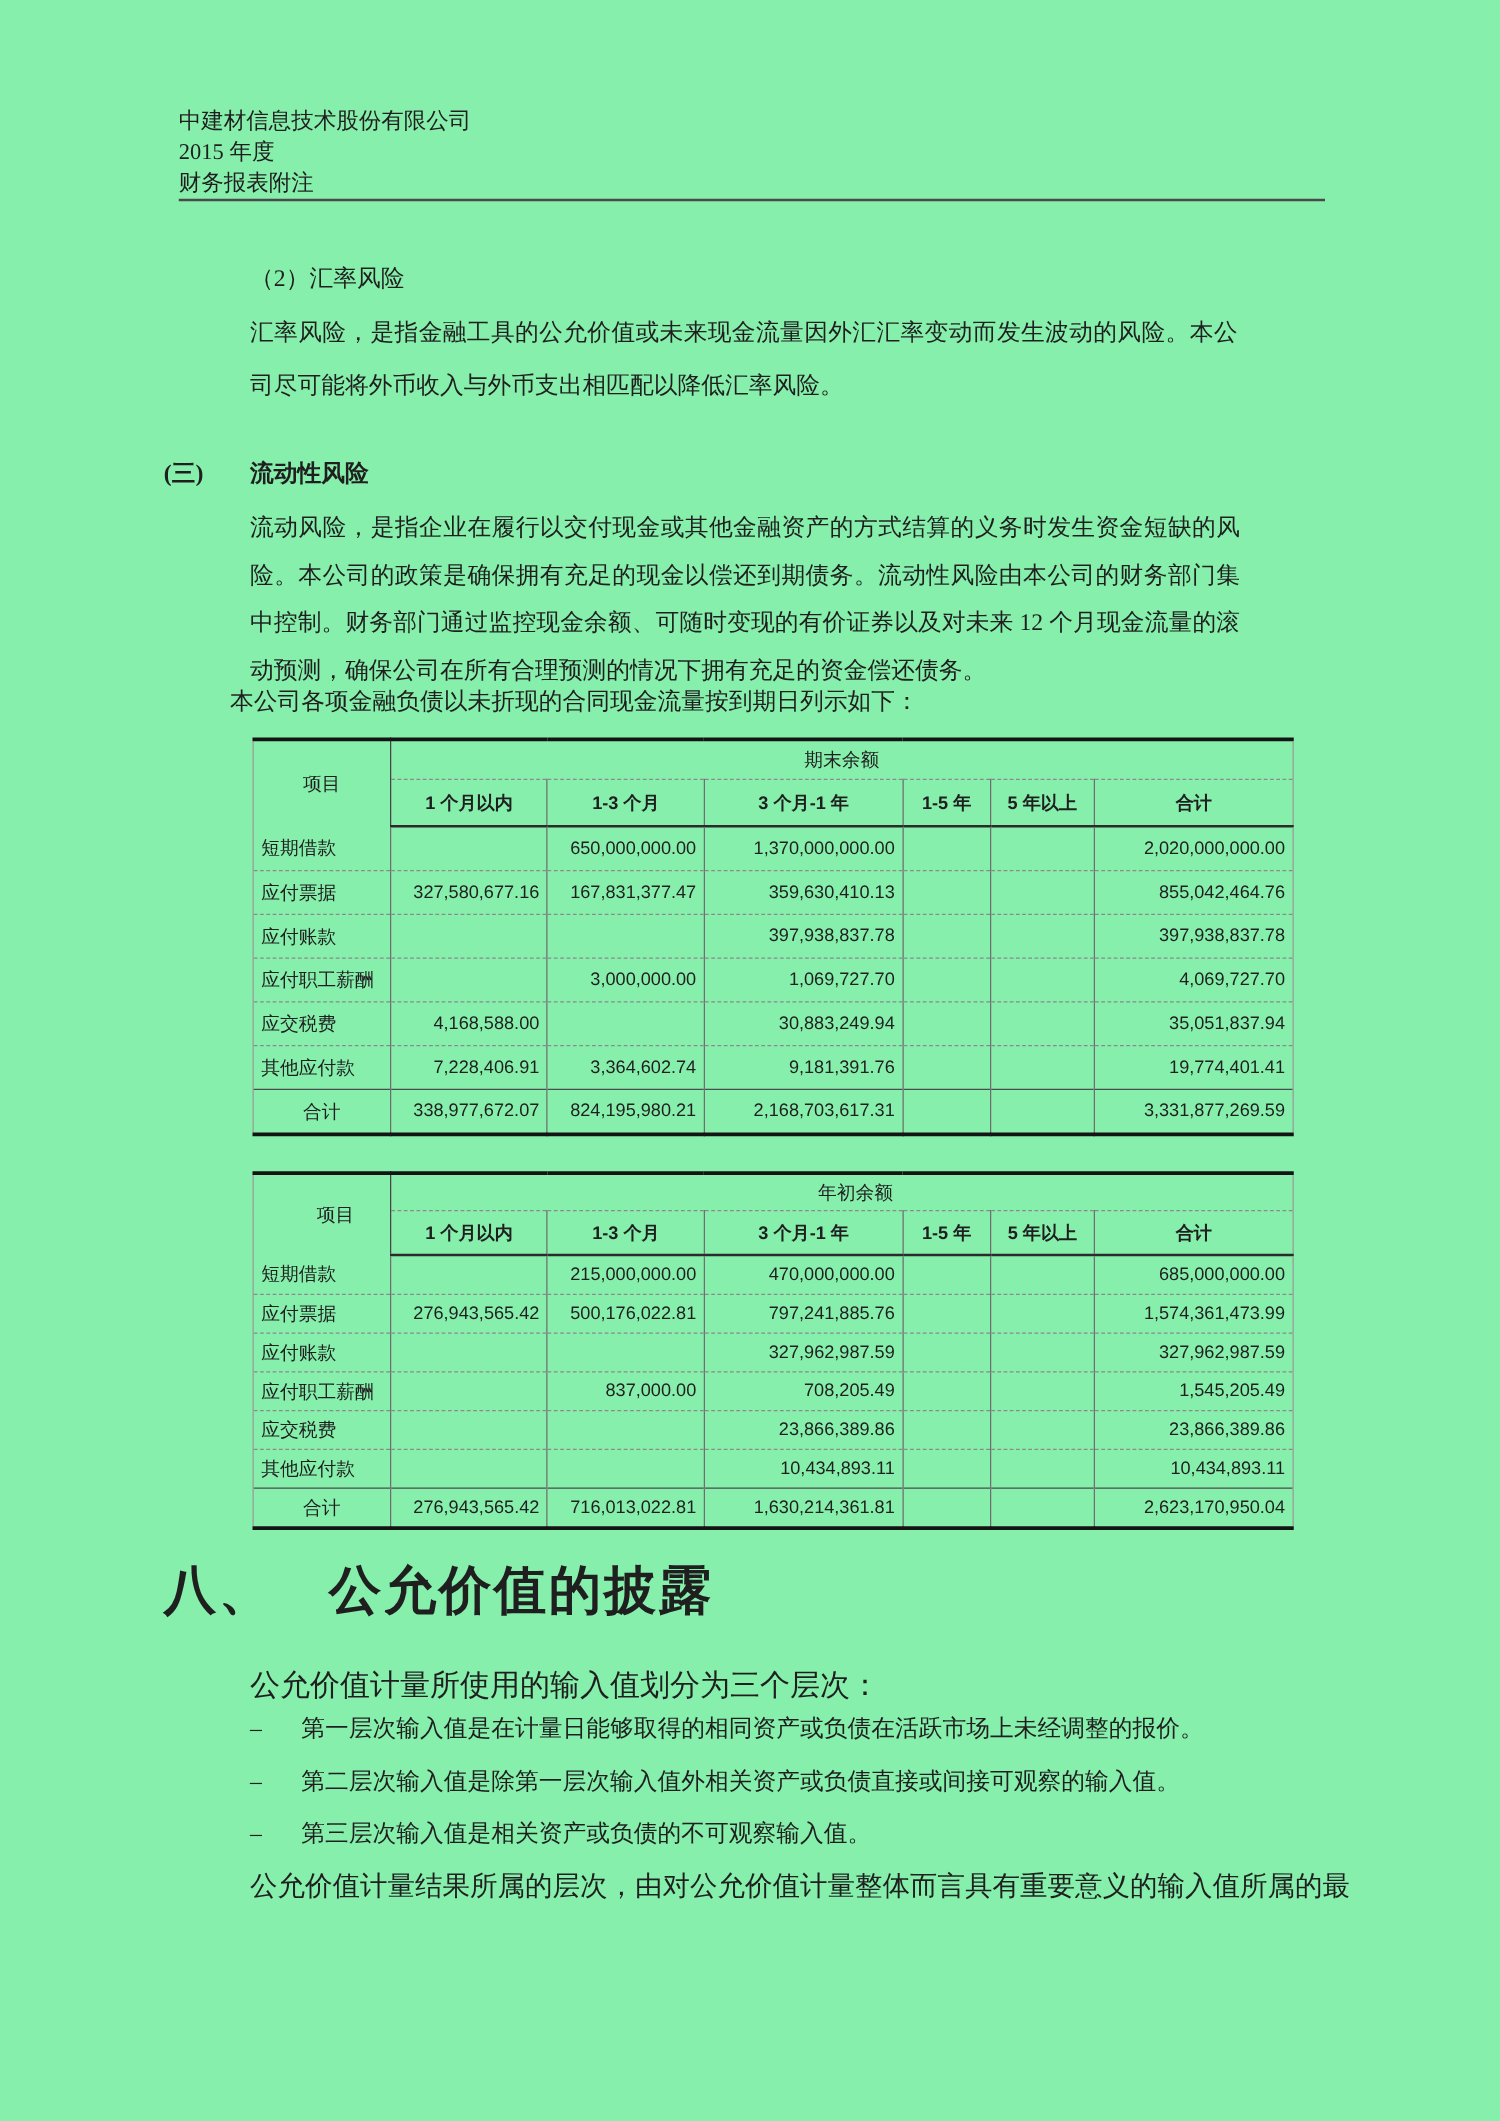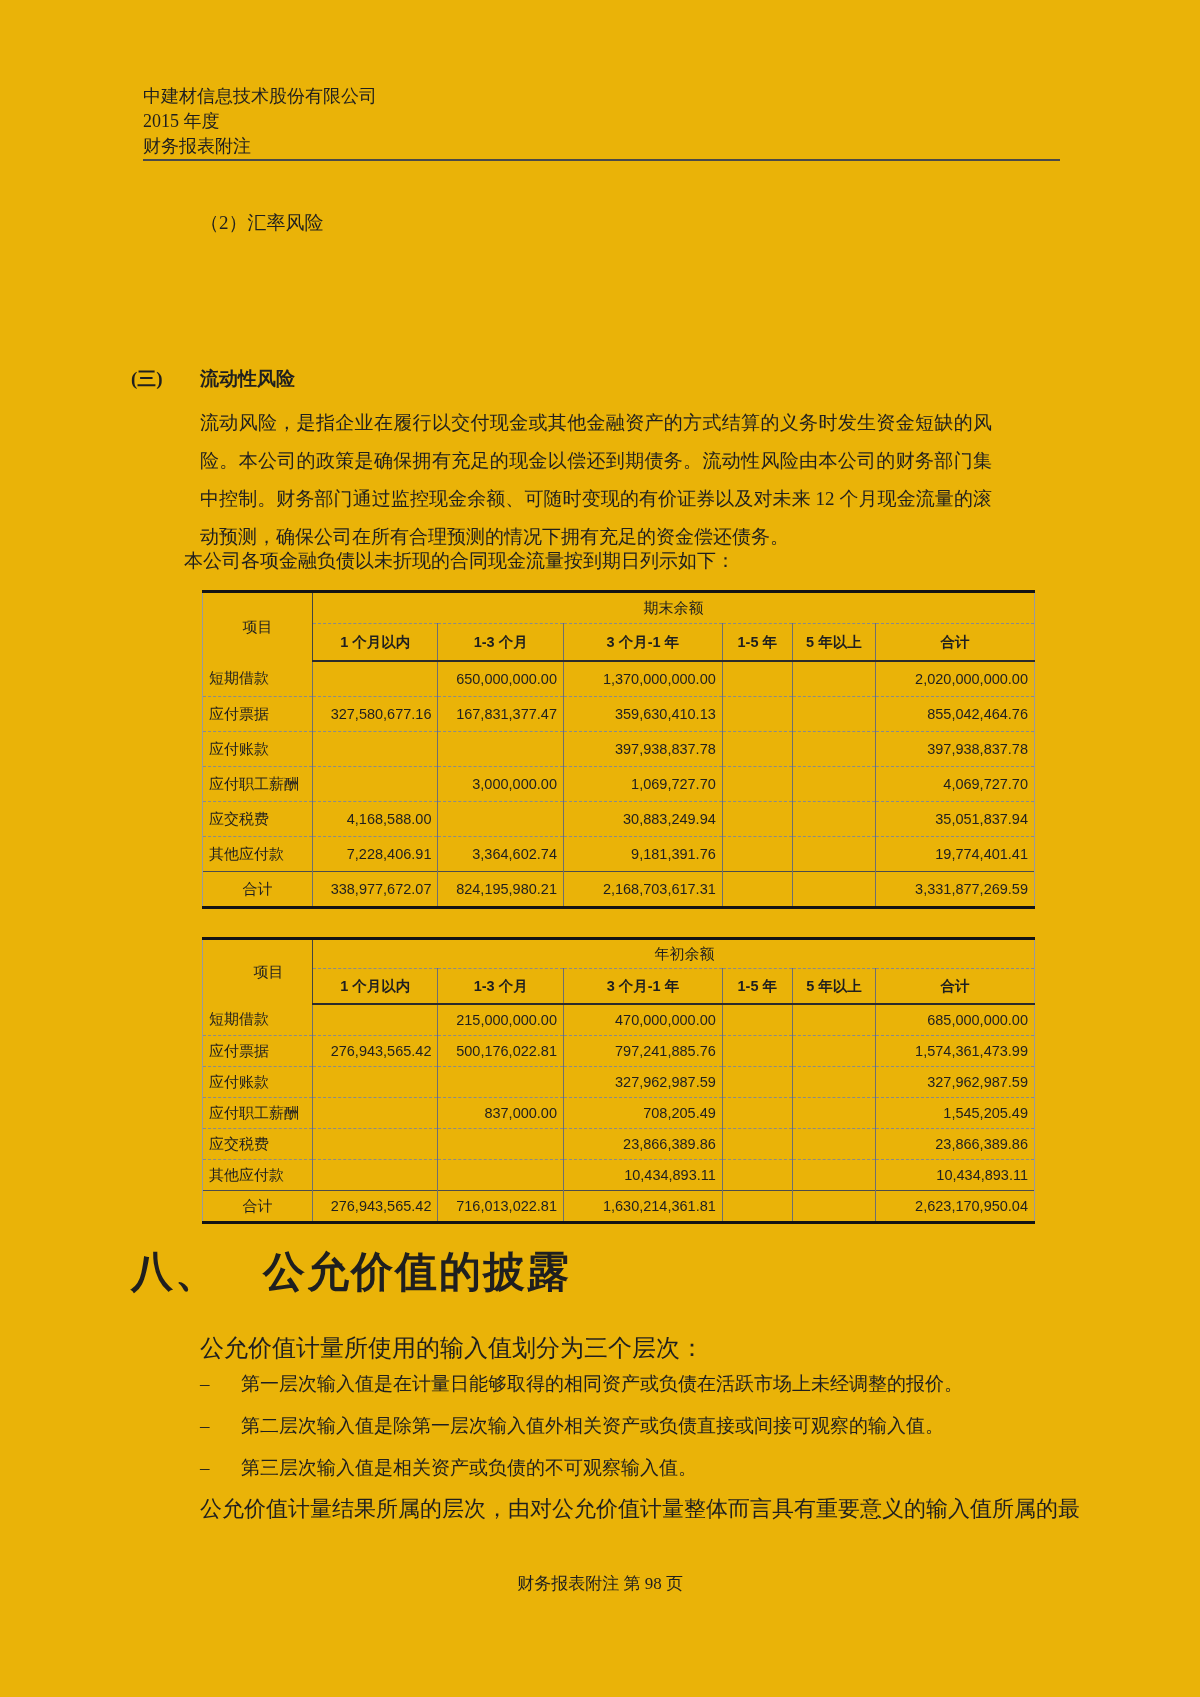--- a/index.html
+++ b/index.html
@@ -1,19 +1,19 @@
 <!DOCTYPE html>
 <html><head>
 <meta charset="utf-8">
 <style>
   html,body{margin:0;padding:0;background:#e8e8e8;}
   .page{
     position:relative;
     width:1200px;height:1697px;
-    background:#eab308;
+    background:#86efac;
     margin:0 auto;
     font-family:"Liberation Serif", serif;
     color:#1f1f1f;
     overflow:hidden;
   }
   .abs{position:absolute;}
   
   .hdr{left:143px;top:84px;font-size:18px;line-height:25px;}
   .hdr div{white-space:nowrap;}
   .hdr-rule{left:143px;top:159px;width:917px;height:2px;background:#4a4a4a;}
@@ -66,20 +66,21 @@
 <div class="page">
 
   <div class="abs hdr">
     <div>中建材信息技术股份有限公司</div>
     <div>2015 年度</div>
     <div>财务报表附注</div>
   </div>
   <div class="abs hdr-rule"></div>
 
   <div class="abs h-small">（2）汇率风险</div>
+  <div class="abs para fx-para">汇率风险，是指金融工具的公允价值或未来现金流量因外汇汇率变动而发生波动的风险。本公司尽可能将外币收入与外币支出相匹配以降低汇率风险。</div>
 
   <div class="abs liq-head">
     <span class="num">(三)</span>
     <span>流动性风险</span>
   </div>
   <div class="abs para liq-para">流动风险，是指企业在履行以交付现金或其他金融资产的方式结算的义务时发生资金短缺的风险。本公司的政策是确保拥有充足的现金以偿还到期债务。流动性风险由本公司的财务部门集中控制。财务部门通过监控现金余额、可随时变现的有价证券以及对未来 12 个月现金流量的滚动预测，确保公司在所有合理预测的情况下拥有充足的资金偿还债务。</div>
   <div class="abs tbl-intro">本公司各项金融负债以未折现的合同现金流量按到期日列示如下：</div>
 
   <table class="fin abs t1">
       <colgroup>
@@ -278,15 +279,14 @@
       <span>第二层次输入值是除第一层次输入值外相关资产或负债直接或间接可观察的输入值。</span>
     </div>
     <div class="bullet">
       <span class="dash">–</span>
       <span>第三层次输入值是相关资产或负债的不可观察输入值。</span>
     </div>
   </div>
 
   <div class="abs closing">公允价值计量结果所属的层次，由对公允价值计量整体而言具有重要意义的输入值所属的最</div>
 
-  <div class="abs footer">财务报表附注 第 98 页</div>
 
 </div>
 
 </body></html>

